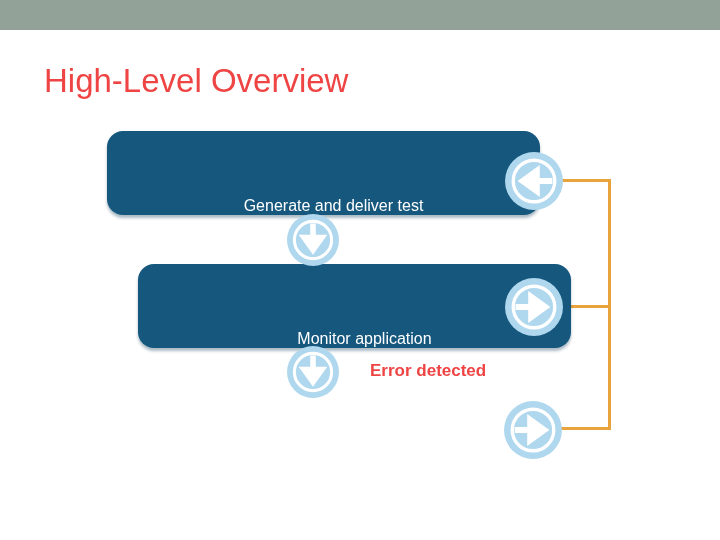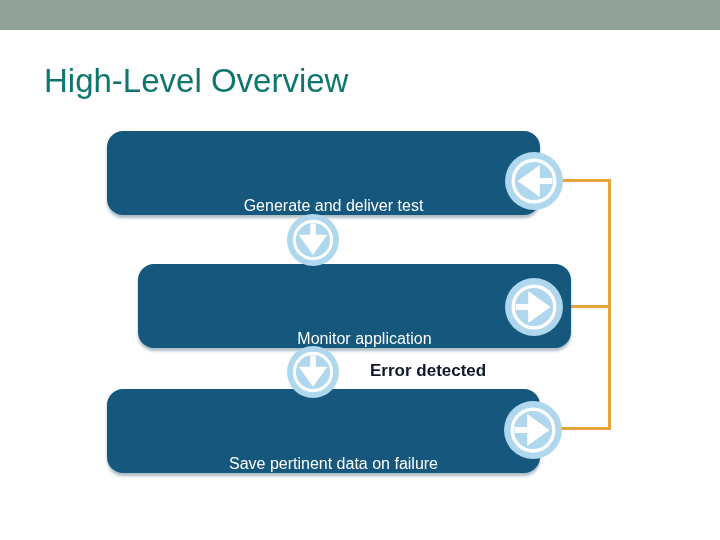--- a/index.html
+++ b/index.html
@@ -14,21 +14,21 @@
 
   .header-bar {
     position: absolute; top: 0; left: 0;
     width: 720px; height: 30px;
     background: #93A299;
   }
 
   .slide-title {
     position: absolute; left: 44px; top: 62px;
     font-size: 33px; font-weight: 400;
-    color: #0f766e;
+    color: #ef4444;
     white-space: nowrap;
   }
 
   .step-box {
     position: absolute; left: 107px;
     width: 413px; height: 84px;
     background: #15577D;
     border-radius: 16px;
     display: flex; align-items: flex-end; justify-content: center;
     color: #ffffff; font-weight: normal; font-size: 16px;
@@ -52,21 +52,21 @@
   .badge.left svg { transform: rotate(180deg); }
 
   #badge-down-1 { left: 287px; top: 214px; width: 52px; height: 52px; }
   #badge-down-2 { left: 287px; top: 346px; width: 52px; height: 52px; }
   #badge-side-1 { left: 505px; top: 152px; width: 58px; height: 58px; }
   #badge-side-2 { left: 505px; top: 278px; width: 58px; height: 58px; }
   #badge-side-3 { left: 504px; top: 401px; width: 58px; height: 58px; }
 
   .annotation {
     position: absolute; left: 370px; top: 361px;
-    font-size: 17px; font-weight: bold; color: #0f172a;
+    font-size: 17px; font-weight: bold; color: #ef4444;
     white-space: nowrap;
   }
 </style>
 </head>
 <body>
 
 <div class="slide">
 
   <div class="header-bar"></div>
 
@@ -75,23 +75,20 @@
   <div class="connector" id="conn-v"></div>
   <div class="connector" id="conn-h1"></div>
   <div class="connector" id="conn-h2"></div>
   <div class="connector" id="conn-h3"></div>
 
   <div class="step-box" id="box-1">
     <span>Generate and deliver test</span>
   </div>
   <div class="step-box" id="box-2">
     <span>Monitor application</span>
-  </div>
-  <div class="step-box" id="box-3">
-    <span>Save pertinent data on failure</span>
   </div>
 
   <div class="badge down" id="badge-down-1">
     <svg viewBox="0 0 60 60" aria-hidden="true">
       <circle cx="30" cy="30" r="30" fill="#AFD7EE"></circle>
       <circle cx="30" cy="30" r="21.5" fill="none" stroke="#FFFFFF" stroke-width="3.5"></circle>
       <polygon points="11,26.8 24,26.8 24,13.5 47,30 24,46.5 24,33.2 11,33.2" fill="#FFFFFF"></polygon>
     </svg>
   </div>
   <div class="badge down" id="badge-down-2">

